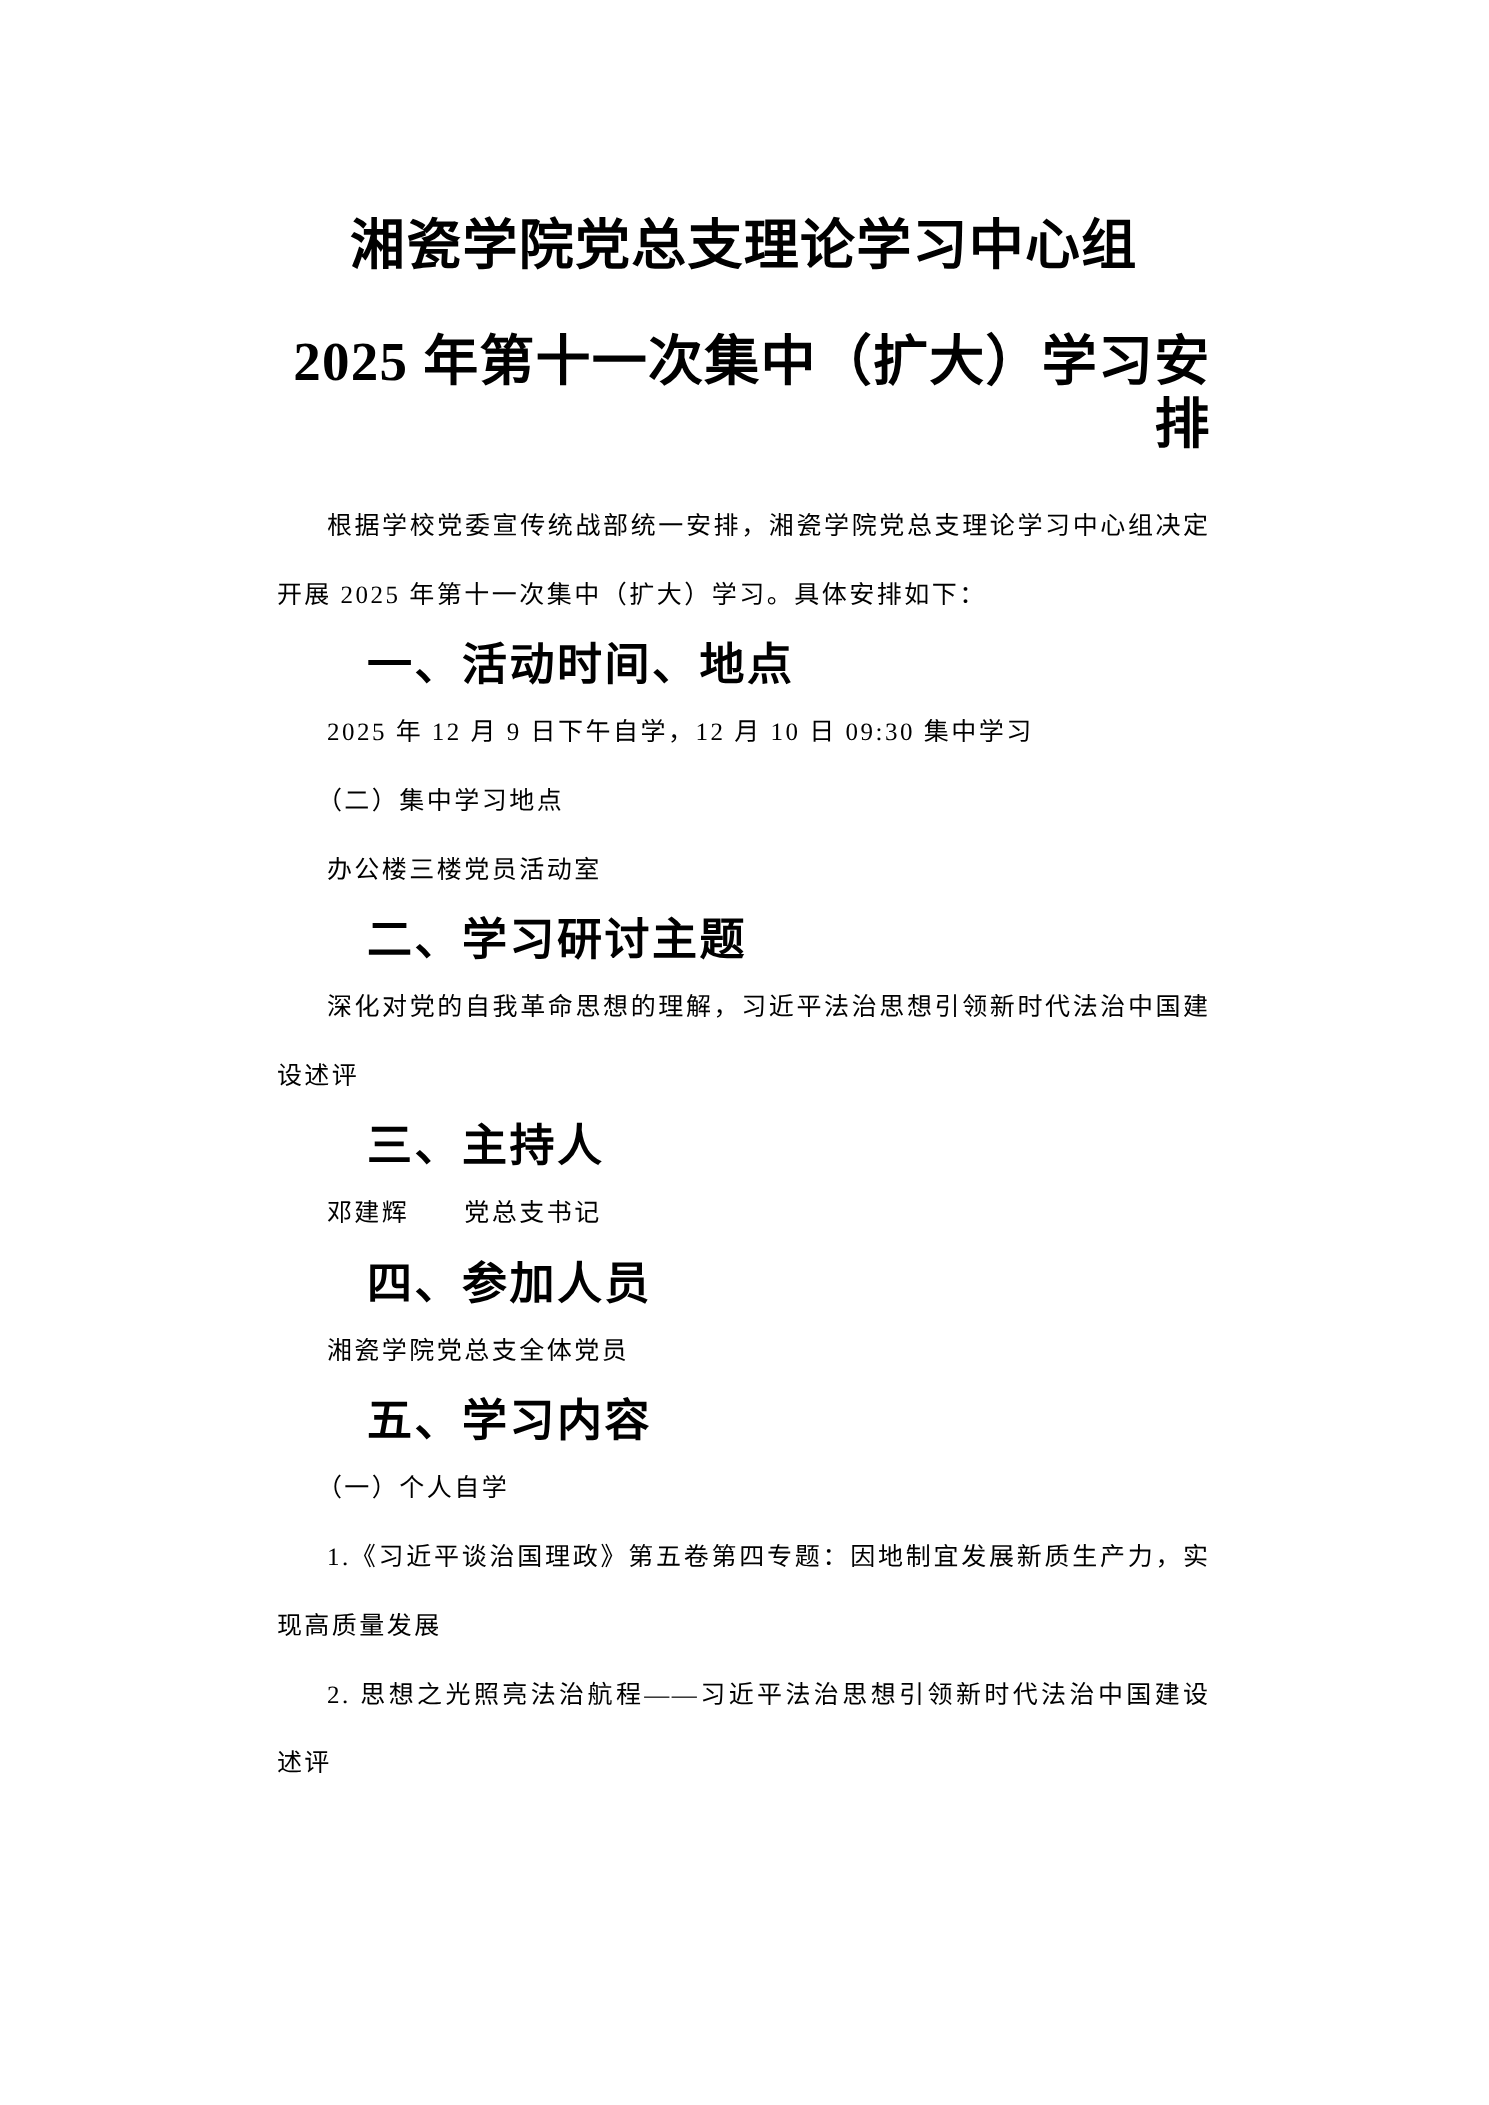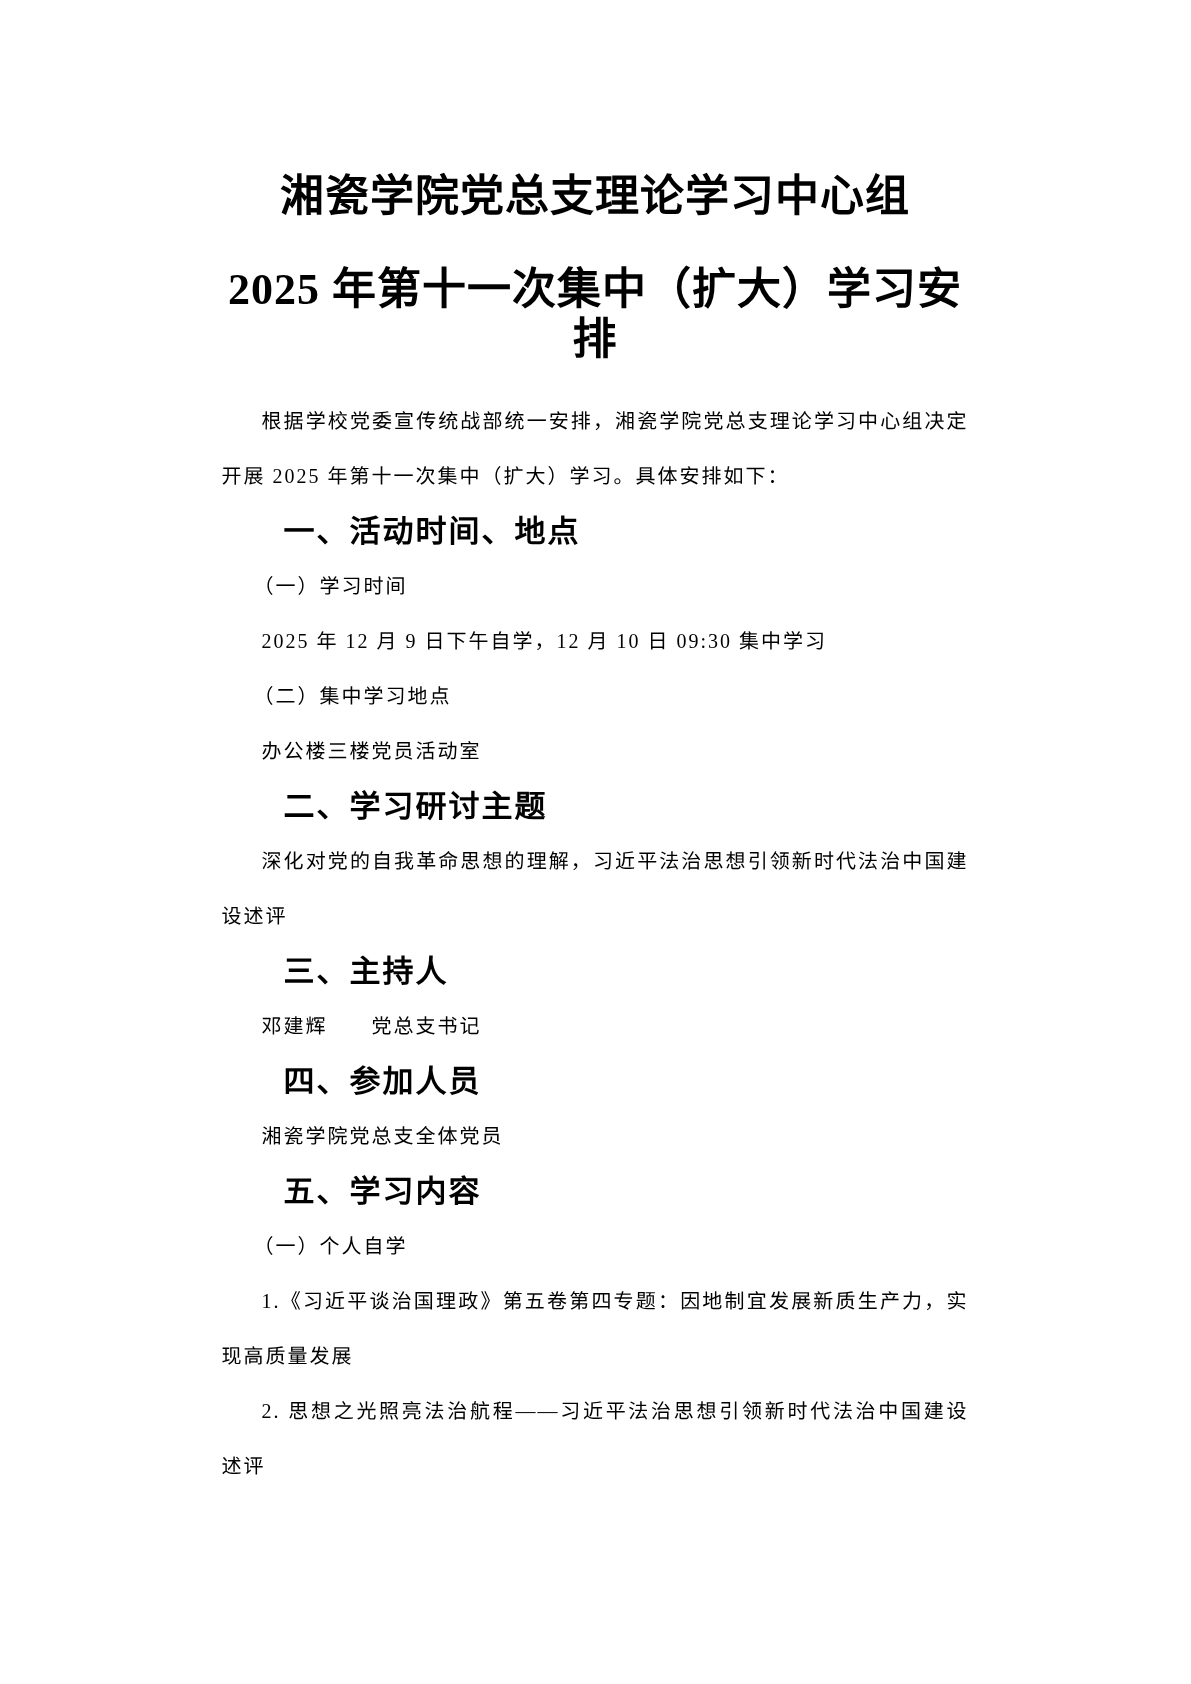--- a/index.html
+++ b/index.html
@@ -20,41 +20,42 @@
     font-family: "Liberation Serif", "DejaVu Serif", serif;
     font-weight: bold;
     font-size: 44px;
     line-height: 1.15;
     text-align: center;
     letter-spacing: 1px;
     color: #000000;
   }
   .doc-title.second {
     margin-top: 42px;
+    text-align: right;
   }
   .doc-body {
     margin-top: 28px;
   }
   .doc-body p {
     font-size: 20px;
     line-height: 55px;
     letter-spacing: 2px;
     color: #000000;
     white-space: pre-wrap;
   }
   p.body-text {
     font-family: "Liberation Serif", "DejaVu Serif", serif;
     font-weight: normal;
     text-align: justify;
     text-indent: 2em;
   }
   p.h1 {
     font-family: "Liberation Sans", "DejaVu Sans", sans-serif;
     font-weight: bold;
-    font-size: 31px;
+    font-size: 36px;
     text-indent: 2em;
     text-align: left;
   }
   p.h2 {
     font-family: "Liberation Serif", "DejaVu Serif", serif;
     font-weight: normal;
     font-style: normal;
     text-indent: 1.6em; 
     text-align: left;
   }
@@ -65,21 +66,20 @@
 <div class="page">
   <div class="doc-inner">
 
     <div class="doc-title">湘瓷学院党总支理论学习中心组</div>
 
     <div class="doc-title second">2025 年第十一次集中（扩大）学习安排</div>
 
     <div class="doc-body">
       <p class="body-text">根据学校党委宣传统战部统一安排，湘瓷学院党总支理论学习中心组决定开展 2025 年第十一次集中（扩大）学习。具体安排如下：</p>
       <p class="h1">一、活动时间、地点</p>
-      <p class="h2">（一）学习时间</p>
       <p class="body-text">2025 年 12 月 9 日下午自学，12 月 10 日 09:30 集中学习</p>
       <p class="h2">（二）集中学习地点</p>
       <p class="body-text">办公楼三楼党员活动室</p>
       <p class="h1">二、学习研讨主题</p>
       <p class="body-text">深化对党的自我革命思想的理解，习近平法治思想引领新时代法治中国建设述评</p>
       <p class="h1">三、主持人</p>
       <p class="body-text">邓建辉　　党总支书记</p>
       <p class="h1">四、参加人员</p>
       <p class="body-text">湘瓷学院党总支全体党员</p>
       <p class="h1">五、学习内容</p>

